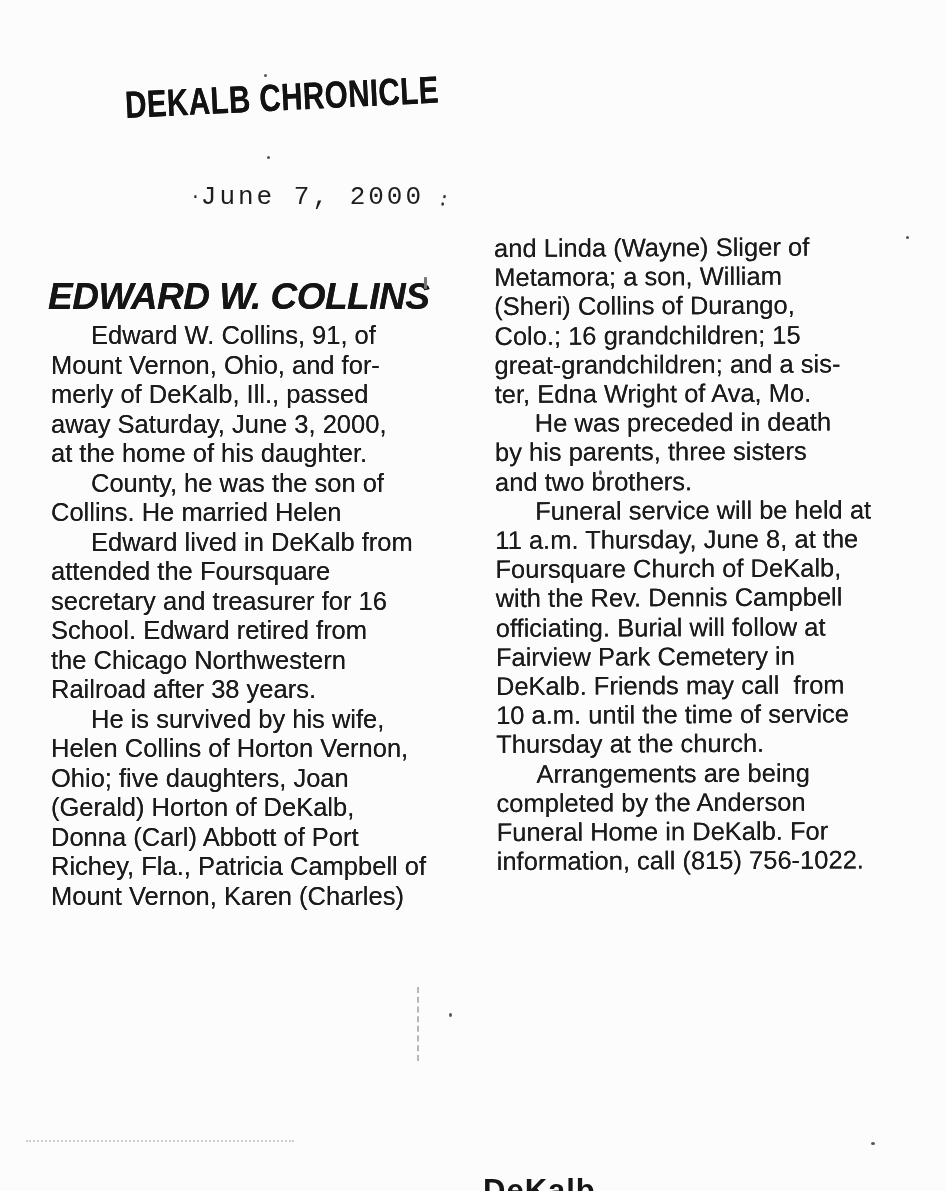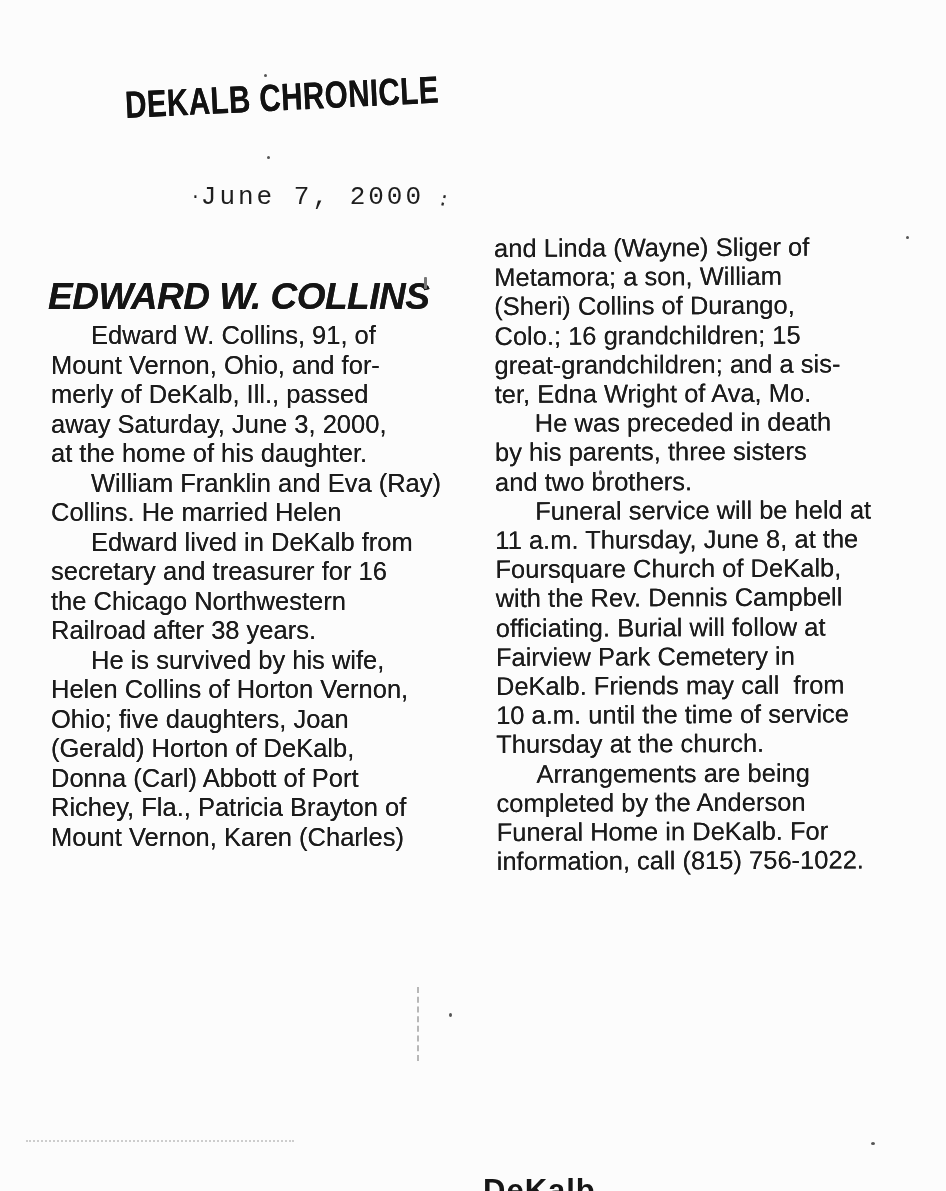--- a/index.html
+++ b/index.html
@@ -77,36 +77,38 @@
 
   <div class="col col-left">
       <div class="para indent">
         <div class="line">Edward W. Collins, 91, of</div>
         <div class="line">Mount Vernon, Ohio, and for-</div>
         <div class="line">merly of DeKalb, Ill., passed</div>
         <div class="line">away Saturday, June 3, 2000,</div>
         <div class="line">at the home of his daughter.</div>
       </div>
       <div class="para indent">
-        <div class="line">William Franklin and Eva (Ray)</div>
+        <div class="line">County, he was the son of</div>
         <div class="line">Collins. He married Helen</div>
       </div>
       <div class="para indent">
         <div class="line">Edward lived in DeKalb from</div>
+        <div class="line">attended the Foursquare</div>
         <div class="line">secretary and treasurer for 16</div>
+        <div class="line">School. Edward retired from</div>
         <div class="line">the Chicago Northwestern</div>
         <div class="line">Railroad after 38 years.</div>
       </div>
       <div class="para indent">
         <div class="line">He is survived by his wife,</div>
         <div class="line">Helen Collins of Horton Vernon,</div>
         <div class="line">Ohio; five daughters, Joan</div>
         <div class="line">(Gerald) Horton of DeKalb,</div>
         <div class="line">Donna (Carl) Abbott of Port</div>
-        <div class="line">Richey, Fla., Patricia Brayton of</div>
+        <div class="line">Richey, Fla., Patricia Campbell of</div>
         <div class="line">Mount Vernon, Karen (Charles)</div>
       </div>
     </div>
 
   <div class="col col-right">
       <div class="para">
         <div class="line">and Linda (Wayne) Sliger of</div>
         <div class="line">Metamora; a son, William</div>
         <div class="line">(Sheri) Collins of Durango,</div>
         <div class="line">Colo.; 16 grandchildren; 15</div>

